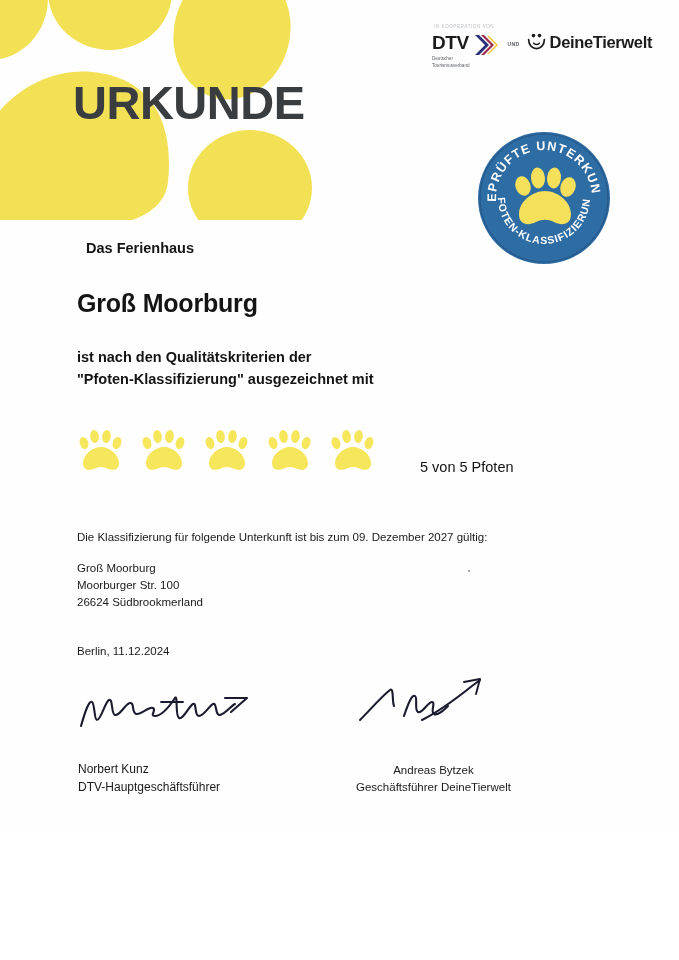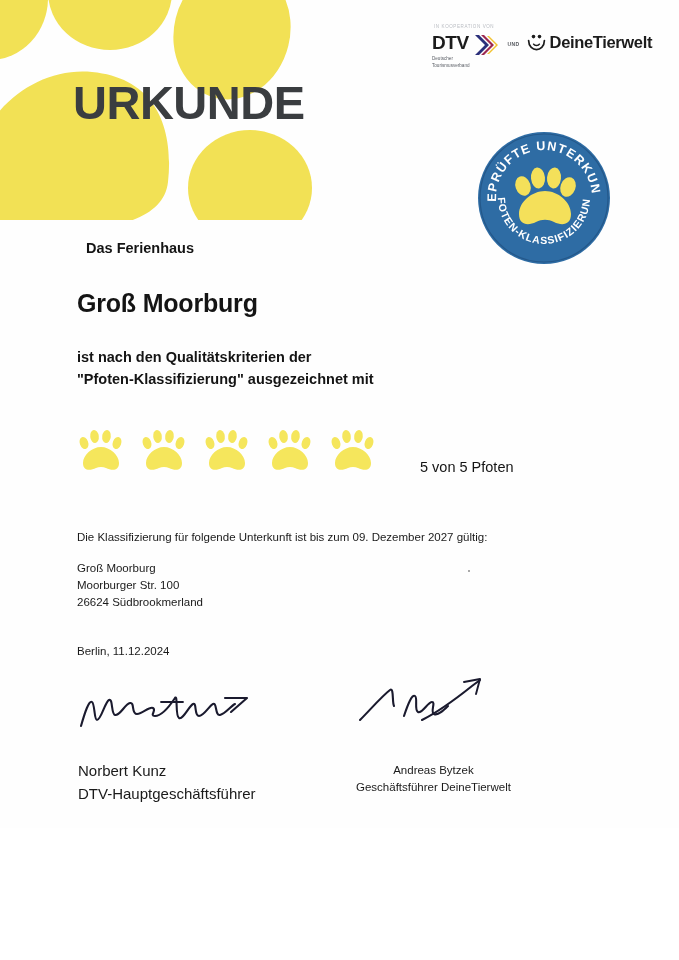--- a/index.html
+++ b/index.html
@@ -75,21 +75,21 @@
   }
   .und-word {
     font-size: 5px;
     font-weight: bold;
     color: #55585e;
     letter-spacing: 0.4px;
     margin: 8px 7px 0 9px;
   }
   .dtw-block {
     display: flex;
-    align-items: flex-end;
+    align-items: center;
   }
   .dtw-word {
     font-size: 16.5px;
     font-weight: bold;
     color: #1c1c1c;
     letter-spacing: -0.35px;
     margin-left: 4px;
     line-height: 1;
     margin-top: 1px;
   }
@@ -197,21 +197,21 @@
     color: #1a1a1a;
   }
 
   
   .sig-left  { position: absolute; left: 75px;  top: 682px; }
   .sig-right { position: absolute; left: 352px; top: 676px; }
   .sig-names-left {
     position: absolute;
     left: 78px;
     top: 760px;
-    font-size: 15px;
+    font-size: 12px;
     color: #1a1a1a;
     line-height: 1.5;
   }
   .sig-names-right {
     position: absolute;
     left: 356px;
     top: 762px;
     font-size: 11.5px;
     color: #1a1a1a;
     line-height: 1.5;

